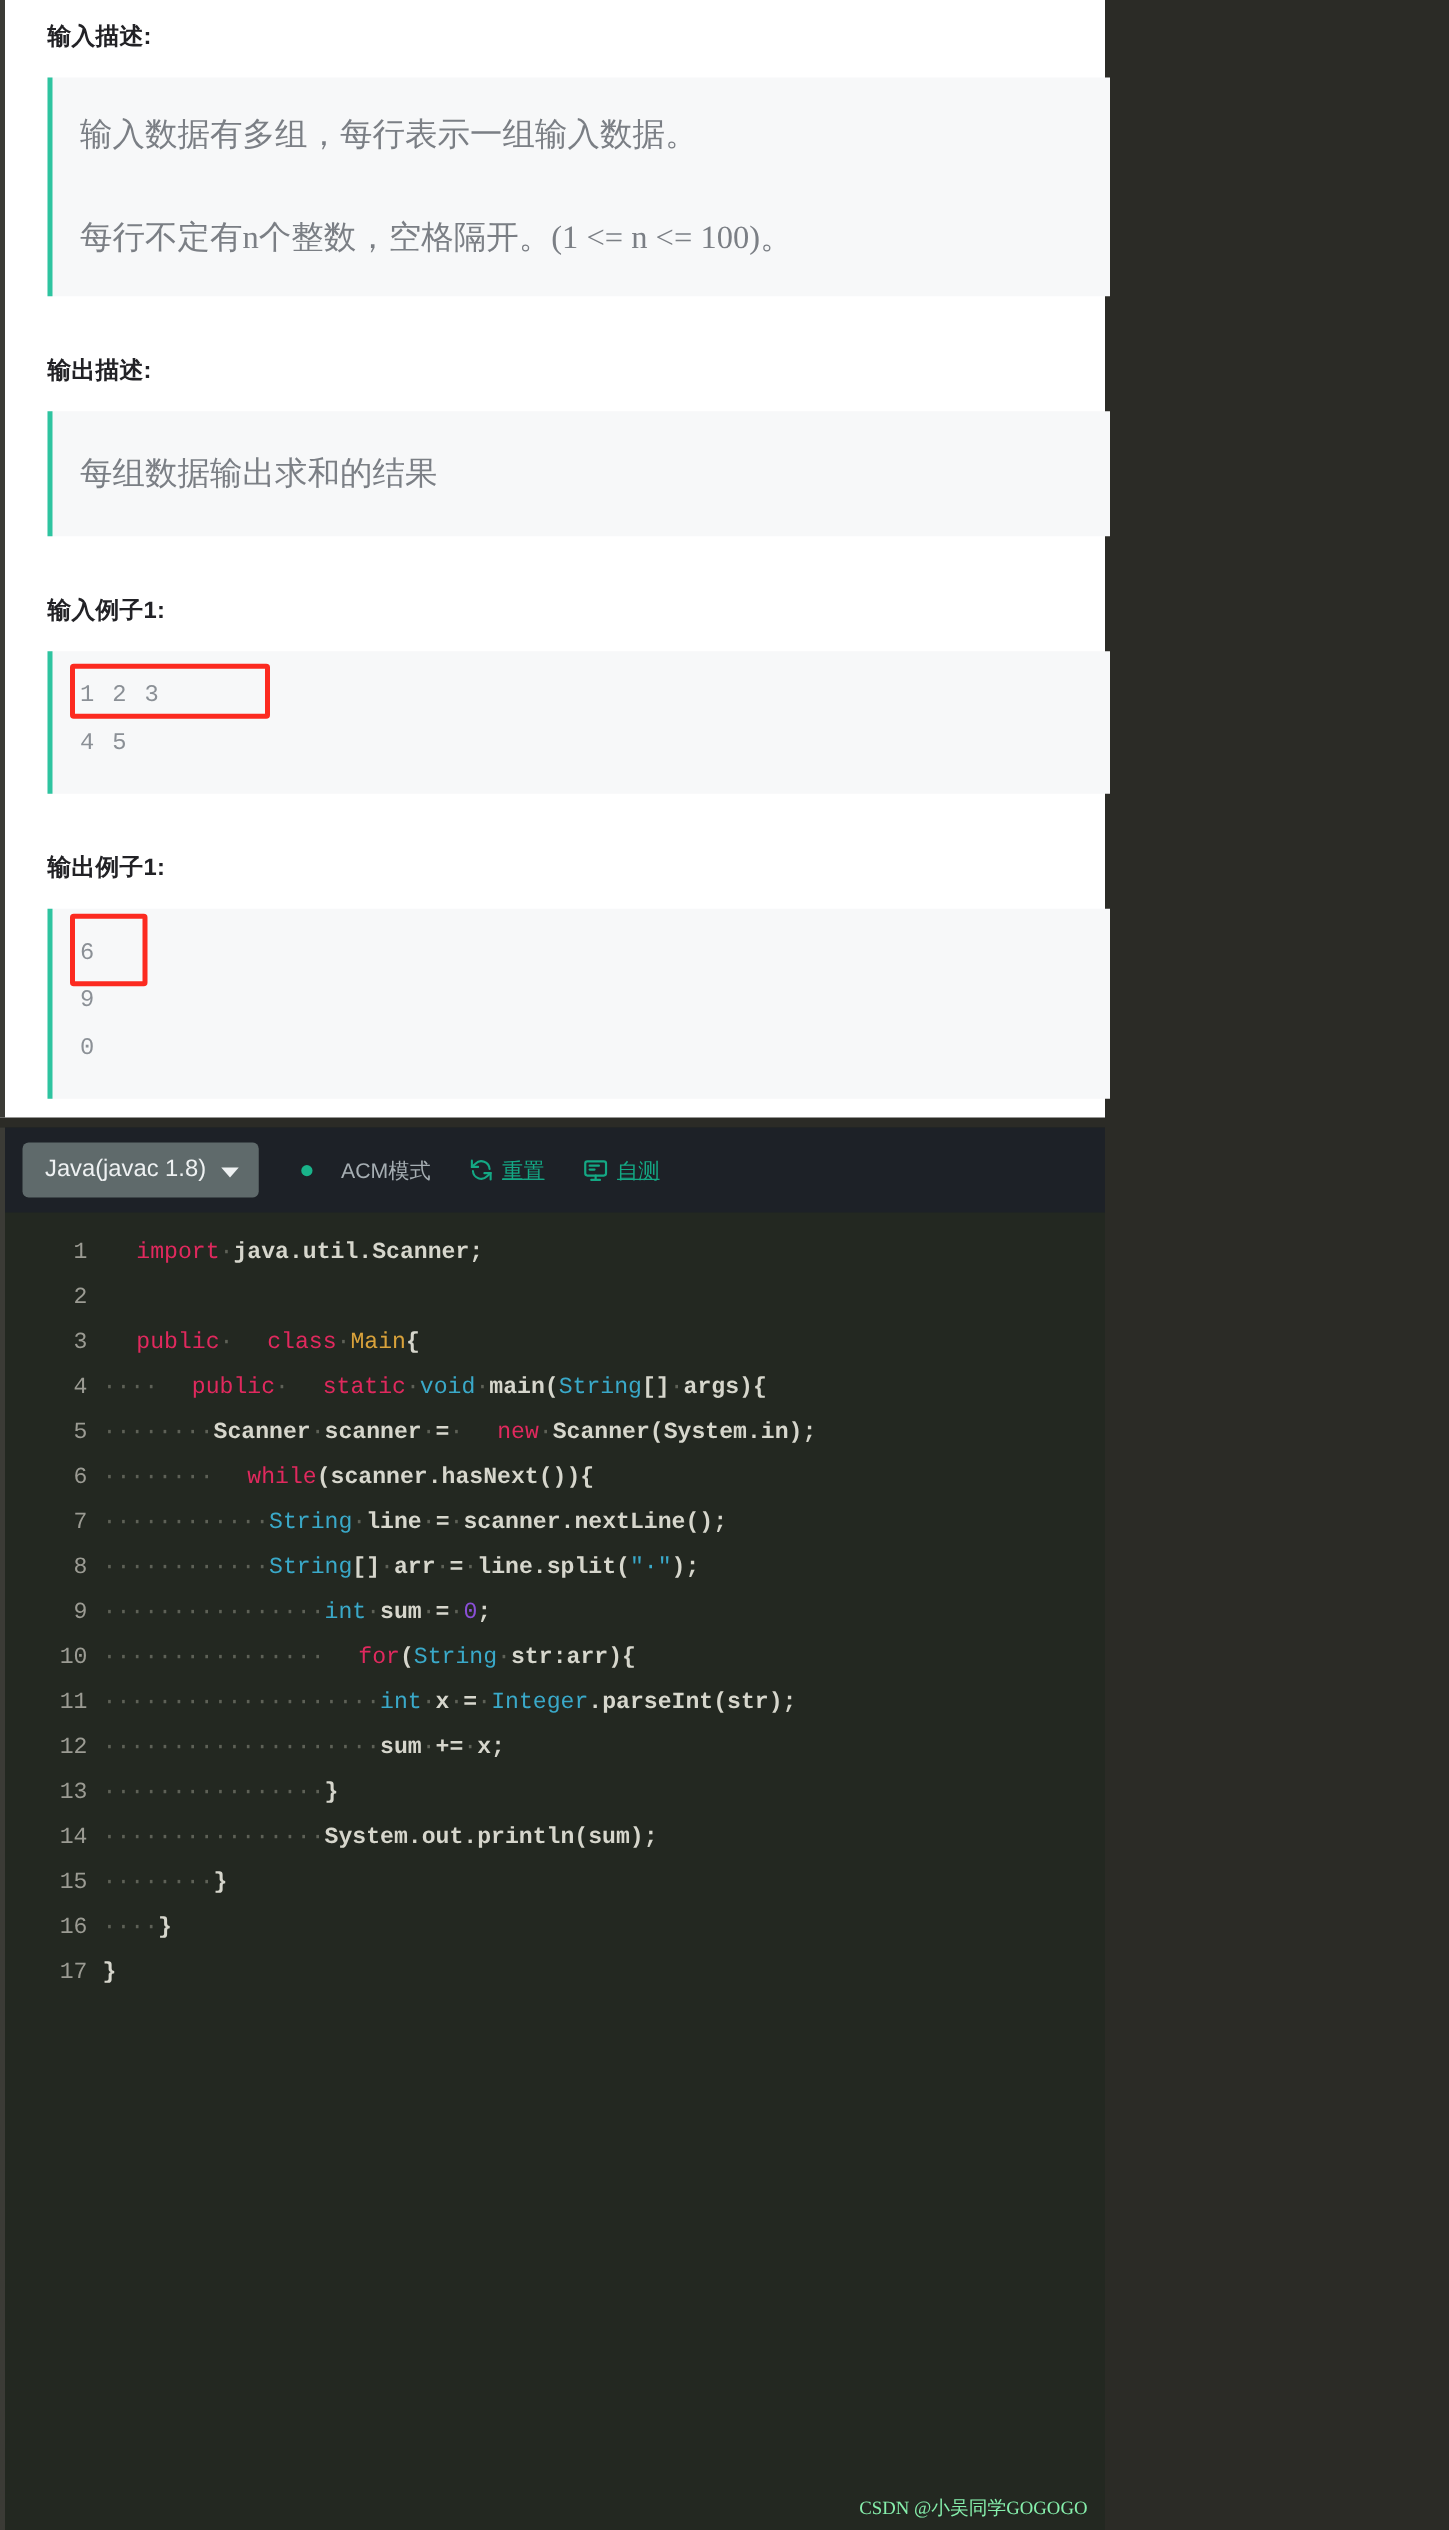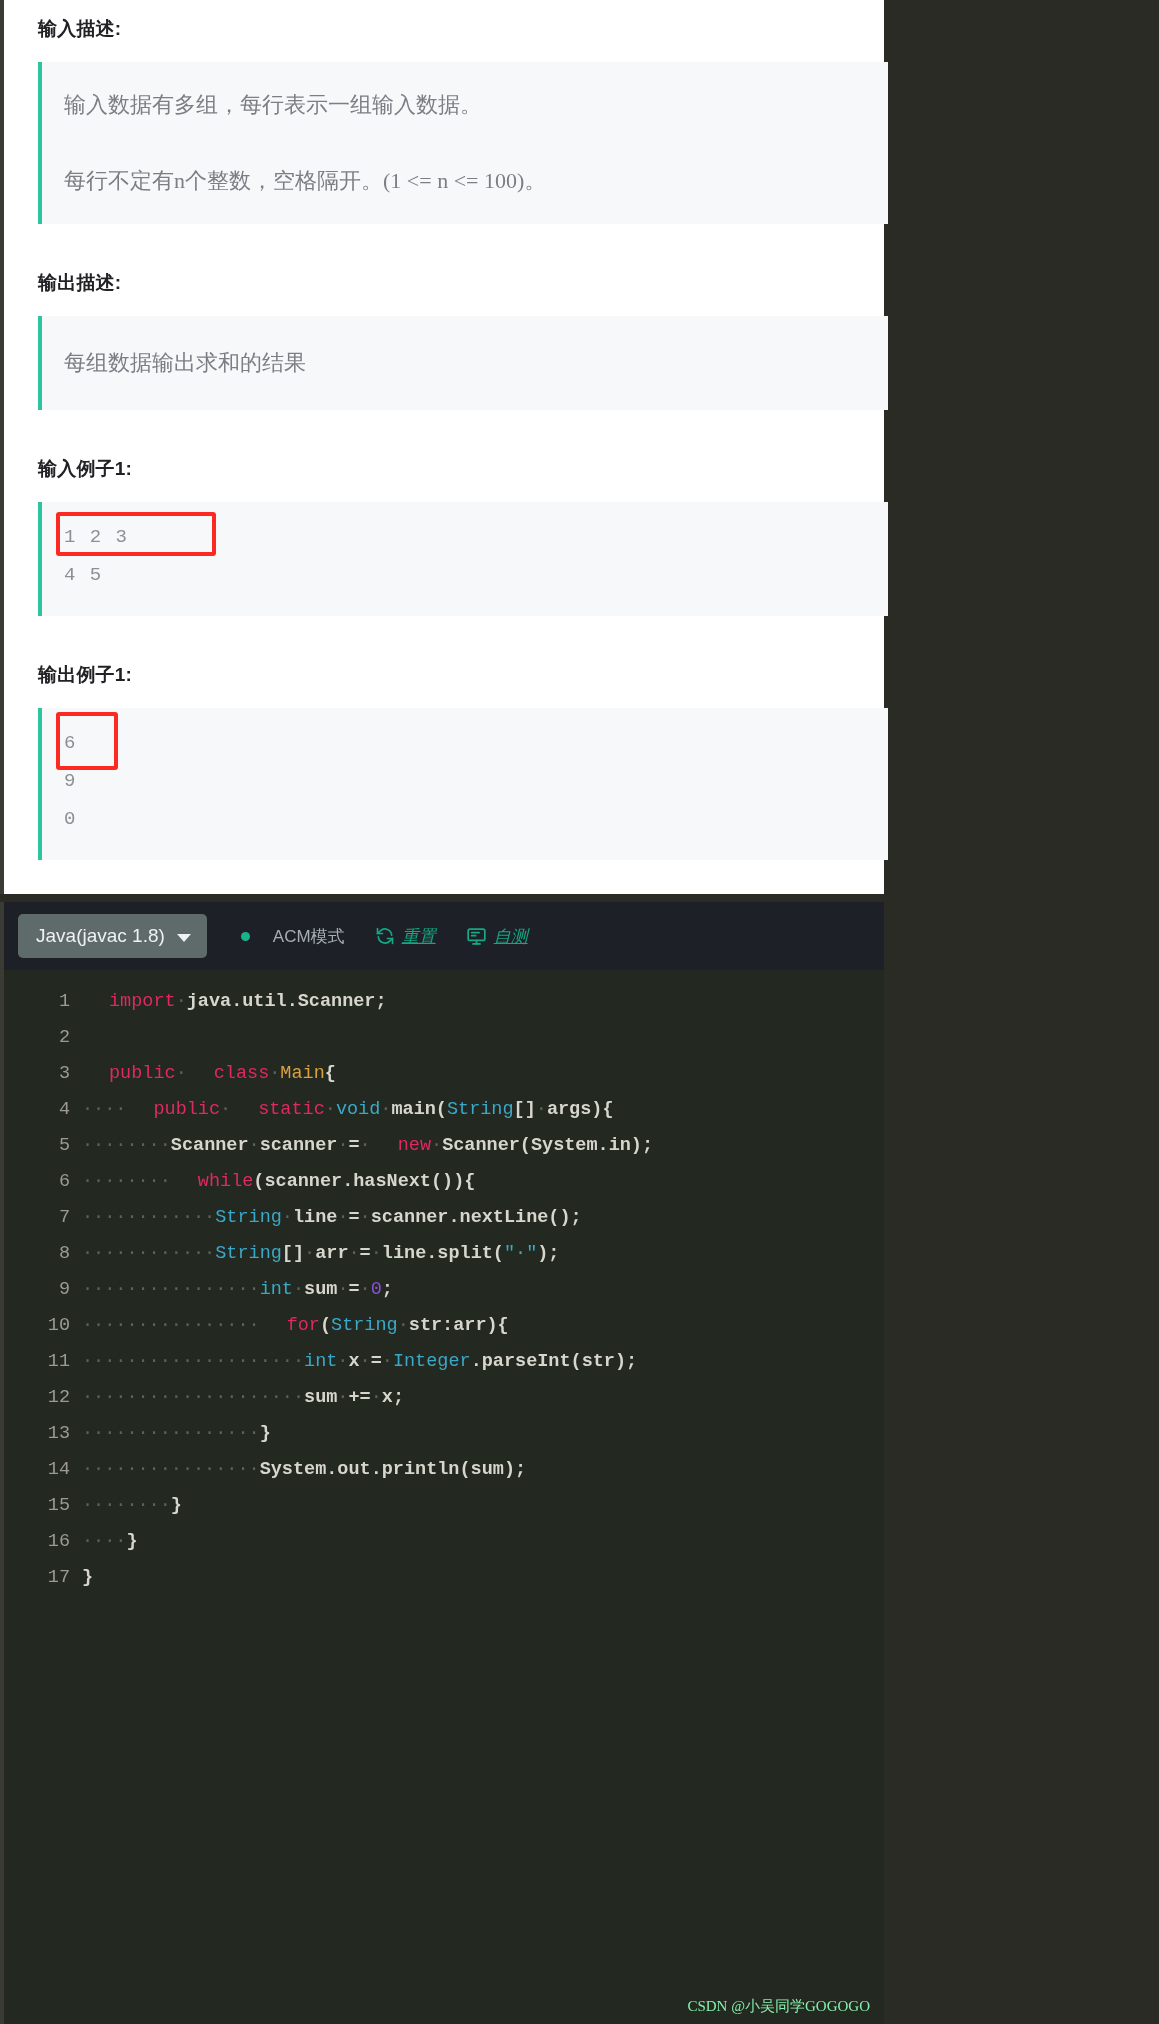--- a/index.html
+++ b/index.html
@@ -40,21 +40,21 @@
 
   
   .quote {
     background: #f7f8f9;
     border-left: 4px solid #2ec4a0;
     padding: 26px 0 26px 22px;
     width: 850px;
   }
   .quote p {
     font-family: "Liberation Serif", serif;
-    font-size: 22px;
+    font-size: 26px;
     color: #7b7f85;
     line-height: 1.55;
   }
   .quote p + p { margin-top: 42px; }
 
   .quote.single { padding: 30px 0 30px 22px; }
 
   
   .example {
     background: #f7f8f9;
@@ -134,21 +134,20 @@
   }
   .tool-btn {
     display: flex;
     align-items: center;
     gap: 7px;
     margin-left: 30px;
     color: #14a884;
     font-size: 17px;
     cursor: pointer;
     user-select: none;
-    font-style: italic;
   }
   .tool-btn .lbl { text-decoration: underline; }
   .tool-btn svg { display: block; }
 
   
   .code-area {
     padding: 14px 0 0 0;
     font-family: "Liberation Mono", monospace;
     font-size: 18.5px;
     line-height: 36px;

